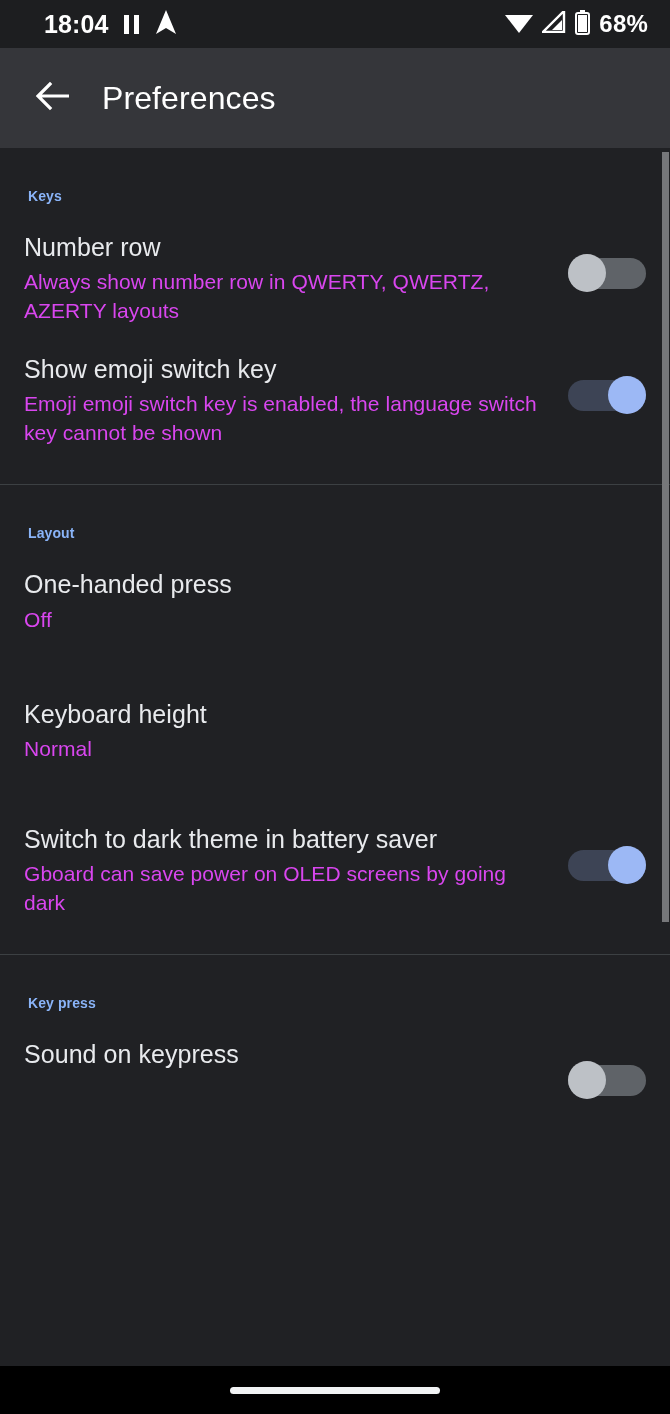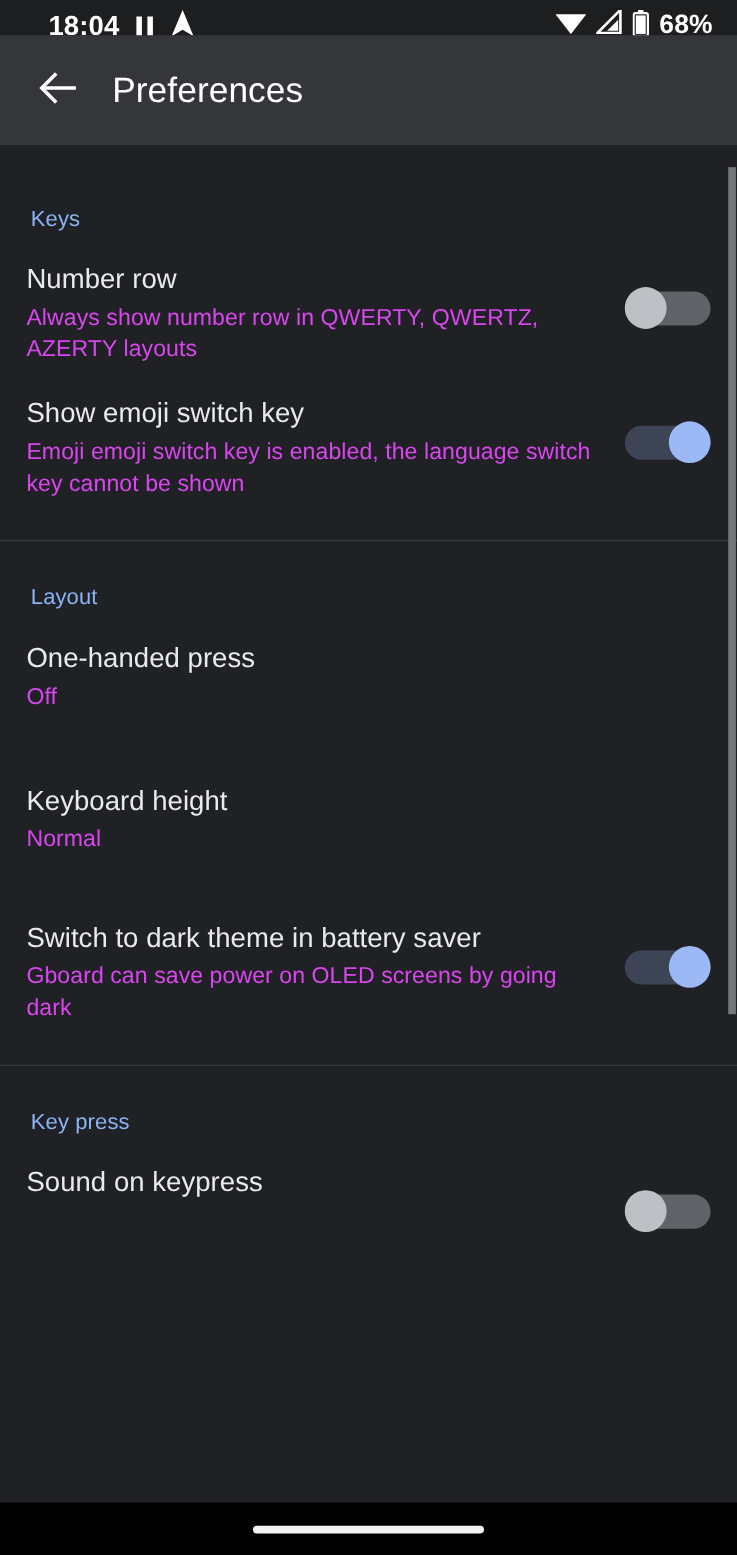--- a/index.html
+++ b/index.html
@@ -19,30 +19,30 @@
   
   #status-bar {
     position:absolute; top:0; left:0;
     width:670px; height:48px;
     background:#1d1e20;
     display:flex; align-items:center;
     padding:0 22px 0 44px;
     color:#ffffff;
   }
   #status-left { display:flex; align-items:center; gap:16px; }
-  #status-right { margin-left:auto; display:flex; gap:9px; }
+  #status-right { margin-left:auto; display:flex; align-items:center; gap:9px; }
   #clock { font-size:25px; font-weight:700; letter-spacing:.1px; }
   .pause-icon { display:flex; gap:5px; }
   .pause-icon i { display:block; width:5px; height:19px; background:#fff; }
   .sb-ico { display:block; }
   #battery-pct { font-size:24px; font-weight:700; letter-spacing:.2px; }
 
   
   #app-bar {
-    position:absolute; top:32px; left:0;
+    position:absolute; top:48px; left:0;
     width:670px; height:100px;
     background:#35363a;
     display:flex; align-items:center;
     padding-left:28px;
   }
   #back-button {
     width:48px; height:48px;
     display:flex; align-items:center; justify-content:center;
     cursor:pointer;
   }
@@ -55,22 +55,22 @@
   
   #content {
     position:absolute; top:148px; left:0;
     width:670px; height:1252px;
     background:#202124;
     overflow:hidden;
   }
   .section { padding:0; }
   .section-header {
     color:#8ab4f8;
-    font-size:20px;
-    font-weight:400;
+    font-size:14px;
+    font-weight:700;
     padding:40px 0 0 28px;
     letter-spacing:.1px;
   }
   .divider {
     height:1px; width:100%;
     background:#3c4043;
   }
   .pref-row {
     display:flex; align-items:flex-start;
     padding:28px 24px 0 24px;

